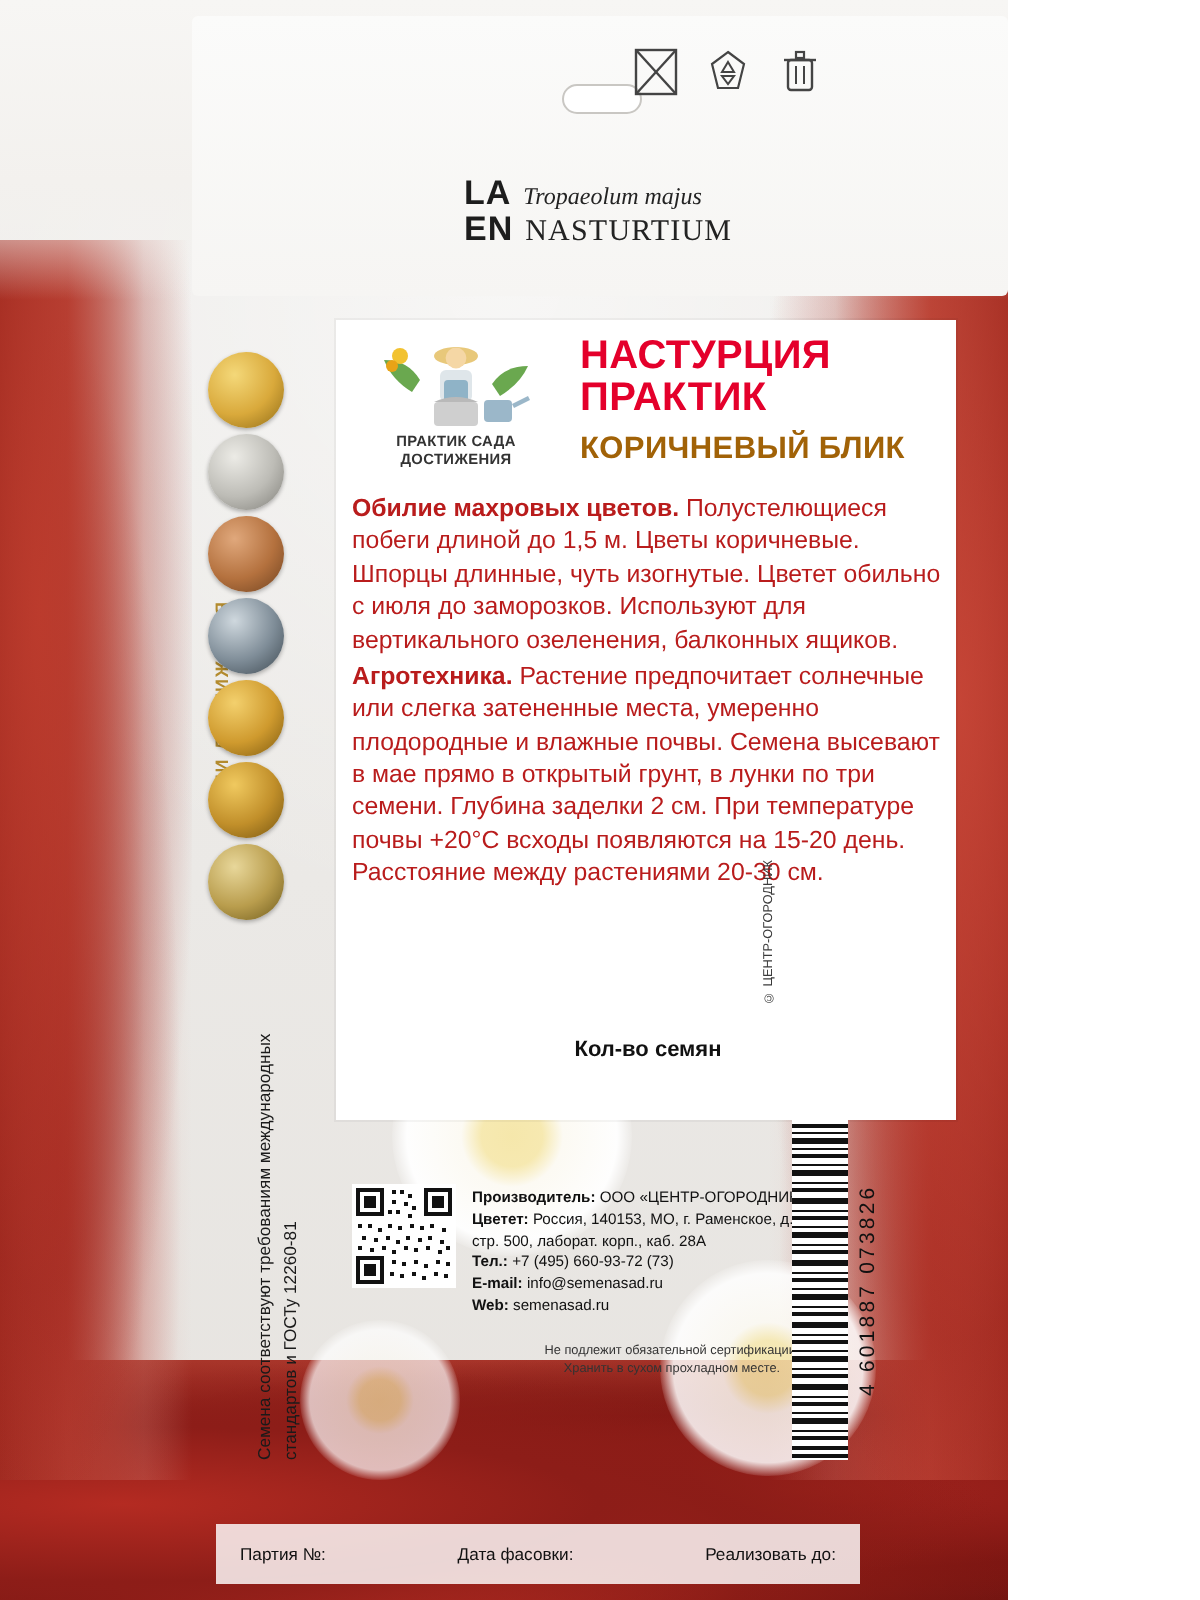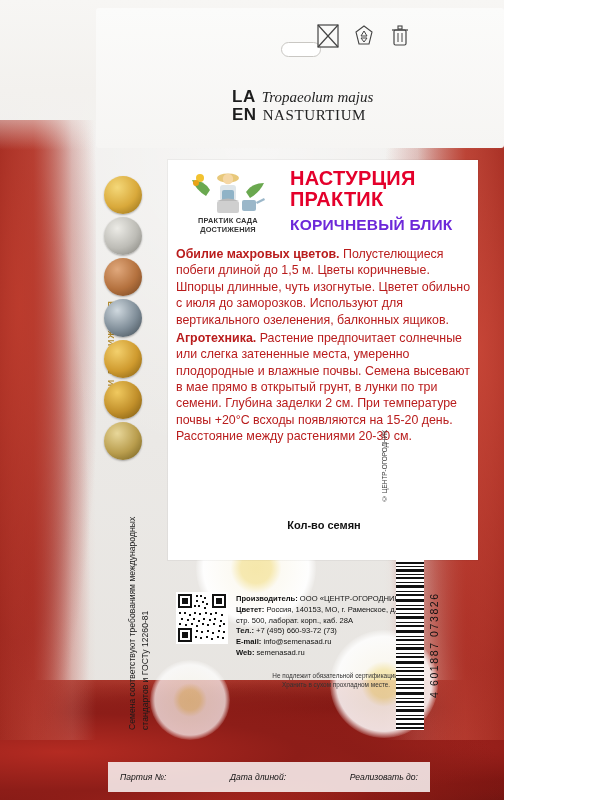--- a/index.html
+++ b/index.html
@@ -72,35 +72,35 @@
   .ticon { width: 24px; height: 28px; position: relative; }
   .ticon svg { display:block; }
 
   
   .latin {
     position: absolute; left: 232px; top: 88px; width: 250px;
     color: #2a2a2a;
   }
   .latin-row { display: flex; align-items: baseline; gap: 6px; line-height: 1.05; }
   .latin-code { font-size: 17px; font-weight: 700; letter-spacing: .5px; color: #1d1d1d; }
-  .latin-name { font-family: "Liberation Serif", serif; font-size: 15px; font-style: italic; color: #232323; }
+  .latin-name { font-family: "Liberation Serif", serif; font-size: 12px; font-style: italic; color: #232323; }
   .latin-name.up { font-style: normal; letter-spacing: .6px; font-size: 15px; }
 
   
   .info-panel {
     position: absolute; left: 168px; top: 160px; width: 310px; height: 400px;
     background: #ffffff;
     box-shadow: 0 0 0 1px rgba(0,0,0,0.04);
   }
   .title-block { position: absolute; left: 290px; top: 168px; width: 190px; text-align: left; }
   .title-main {
     color: #e4002b; font-size: 20px; font-weight: 700; line-height: 1.05; letter-spacing: .2px;
   }
   .title-sub {
-    margin-top: 6px; color: #6d28d9; font-size: 15.5px; font-weight: 700; letter-spacing: .2px;
+    margin-top: 6px; color: #a16207; font-size: 15.5px; font-weight: 700; letter-spacing: .2px;
   }
 
   
   .badge {
     position: absolute; left: 176px; top: 166px; width: 104px; height: 72px;
     text-align: center;
   }
   .badge-art { width: 104px; height: 50px; position: relative; }
   .badge-text { font-size: 7.4px; font-weight: 700; color: #333; line-height: 1.25; letter-spacing: .2px; }
 
@@ -163,21 +163,21 @@
   
   .medals { position: absolute; left: 104px; top: 176px; width: 46px; }
   .medal { width: 38px; height: 38px; margin-bottom: 3px; border-radius: 50%; position: relative; }
 
   
   .bottom-strip {
     position: absolute; left: 120px; right: 86px; bottom: 18px;
     display: flex; justify-content: space-between; align-items: center;
     font-size: 8.6px; color: #111;
   }
-  .bottom-strip span { white-space: nowrap; font-style: italic; }
+  .bottom-strip span { white-space: nowrap; }
   .strip-bg {
     position: absolute; left: 108px; right: 74px; bottom: 8px; height: 30px;
     background: rgba(255,255,255,0.82);
   }
 </style>
 </head>
 <body>
 
 <div id="page">
 
@@ -422,17 +422,17 @@
     <div class="medal" style="background:radial-gradient(circle at 35% 30%, #e0a87c 0%, #b4713e 55%, #6e4220 100%); box-shadow:0 1px 2px rgba(0,0,0,.3);"></div>
     <div class="medal" style="background:radial-gradient(circle at 35% 30%, #cfd8de 0%, #7f8d98 55%, #3d4850 100%); box-shadow:0 1px 2px rgba(0,0,0,.3);"></div>
     <div class="medal" style="background:radial-gradient(circle at 35% 30%, #f3d06d 0%, #cf9a2e 55%, #7d5a10 100%); box-shadow:0 1px 2px rgba(0,0,0,.3);"></div>
     <div class="medal" style="background:radial-gradient(circle at 35% 30%, #f0c95f 0%, #c18f2a 55%, #745410 100%); box-shadow:0 1px 2px rgba(0,0,0,.3);"></div>
     <div class="medal" style="background:radial-gradient(circle at 35% 30%, #e8d79a 0%, #b99d4d 55%, #6d5a1c 100%); box-shadow:0 1px 2px rgba(0,0,0,.3);"></div>
   </div>
 
   <div class="strip-bg"></div>
   <div class="bottom-strip">
     <span>Партия №:</span>
-    <span>Дата длиной:</span>
+    <span>Дата фасовки:</span>
     <span>Реализовать до:</span>
   </div>
 
 </div>
 
 </body></html>

